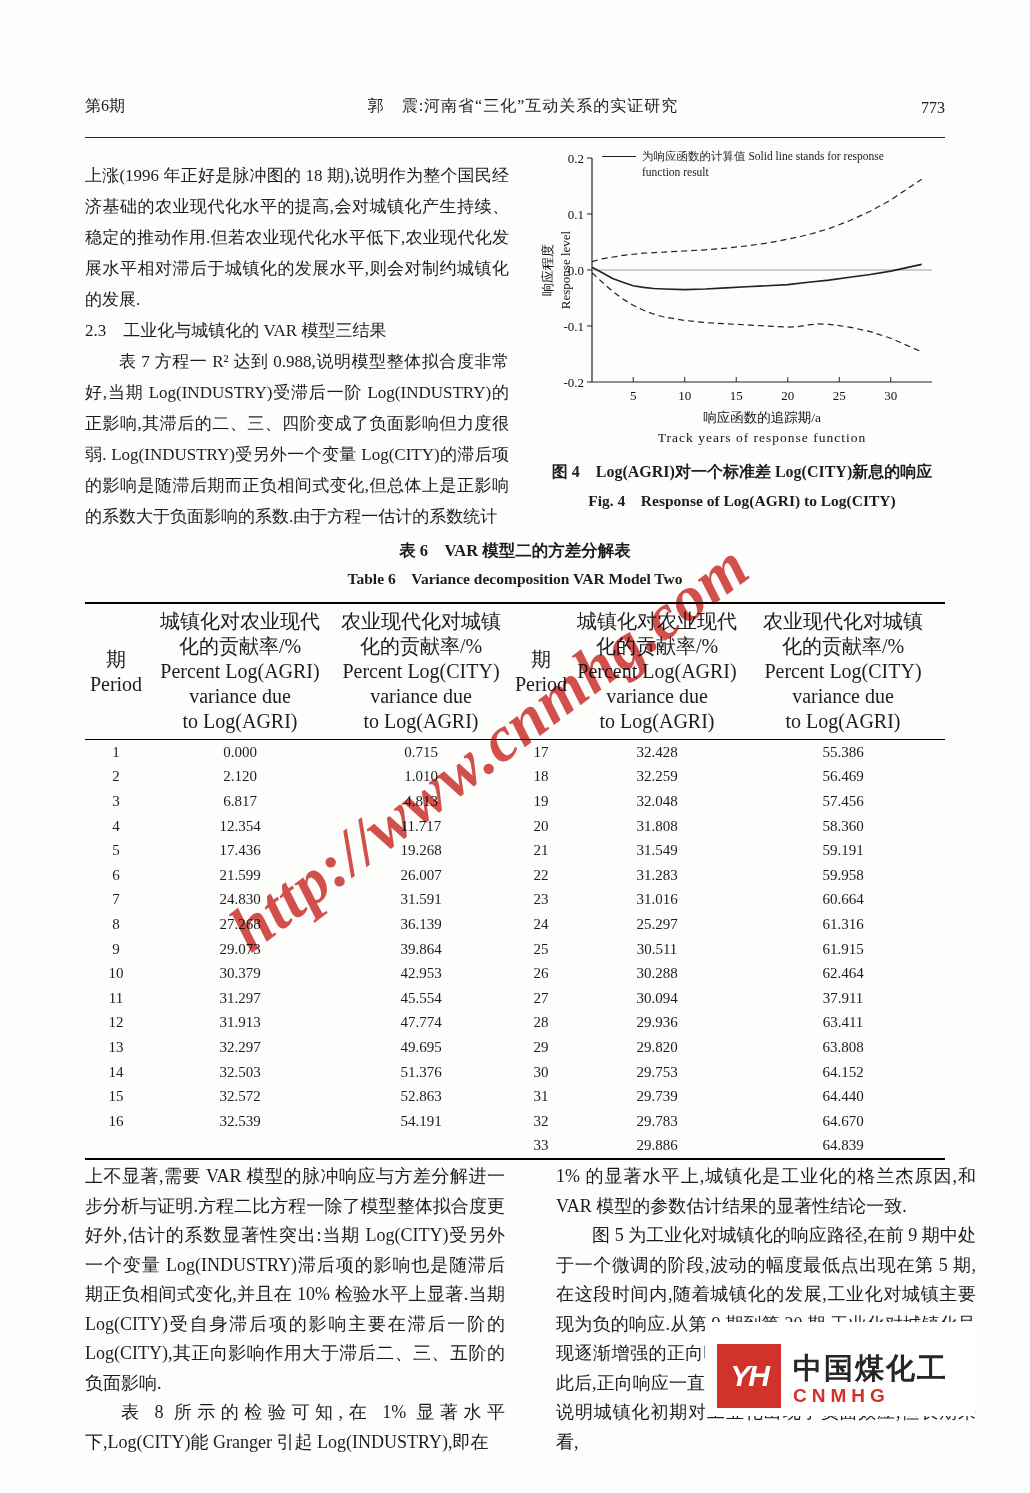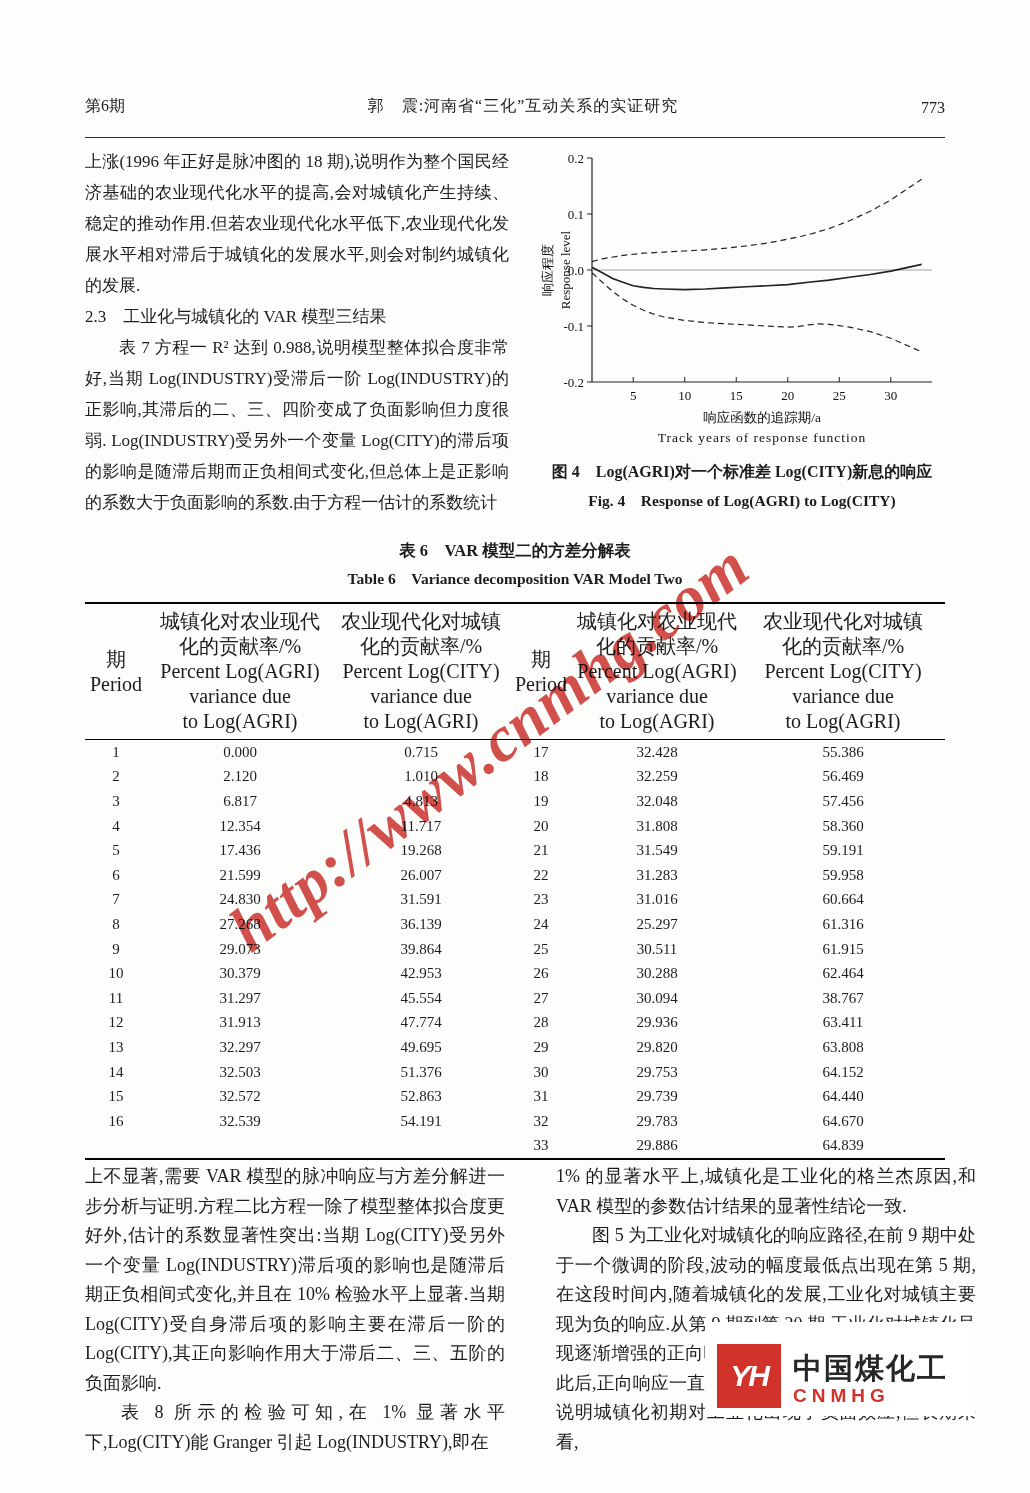--- a/index.html
+++ b/index.html
@@ -7,21 +7,21 @@
     position:relative;width:1030px;height:1493px;margin:0 auto;
     background:#fdfdfc;overflow:hidden;
     font-family:"Liberation Serif","DejaVu Serif",serif;color:#1c1c1c;
   }
   
   .hdr{position:absolute;left:85px;top:96px;width:860px;display:flex;
        justify-content:space-between;align-items:flex-end;
        border-bottom:1.5px solid #2a2a2a;padding-bottom:20px;font-size:16px;}
   .hdr .mid{letter-spacing:1px;}
   
-  .tl{position:absolute;left:85px;top:146px;width:424px;font-size:17px;
+  .tl{position:absolute;left:85px;top:160px;width:424px;font-size:17px;
       line-height:31px;text-align:justify;}
   .tl p{margin:0;}
   .tl .indent{text-indent:2em;}
   .tl h3{margin:0;font-size:17px;line-height:31px;font-weight:normal;}
   
   .chart-block{position:absolute;left:538px;top:146px;width:408px;}
   .chart-wrap{position:relative;width:408px;height:302px;}
   .legend{position:absolute;left:64px;top:2px;width:312px;font-size:11.5px;
           line-height:1.4;color:#222;font-family:"Liberation Serif",serif;}
   .legend-row{display:flex;margin-bottom:4px;}
@@ -112,20 +112,24 @@
           <text x="352.7878787878788" y="254" text-anchor="middle" font-size="13" fill="#111">30</text>
           <text x="224" y="276" text-anchor="middle" font-size="13.5" fill="#111">响应函数的追踪期/a</text>
           <text x="224" y="296" text-anchor="middle" font-size="13.5" fill="#111" letter-spacing="1">Track years of response function</text>
           <text x="14" y="124" text-anchor="middle" font-size="13" fill="#111" transform="rotate(-90 14 124)">响应程度</text>
           <text x="32" y="124" text-anchor="middle" font-size="13" fill="#111" transform="rotate(-90 32 124)">Response level</text>
           <path d="M54.0 121.2 L64.3 126.8 L74.6 132.4 L84.9 136.3 L95.2 139.7 L105.5 141.4 L115.8 142.5 L126.1 143.0 L146.7 143.6 L167.3 143.0 L187.9 141.9 L208.5 140.8 L229.2 139.7 L249.8 138.6 L270.4 136.3 L291.0 134.1 L311.6 131.3 L332.2 128.5 L352.8 125.1 L373.4 120.6 L383.7 118.4 " fill="none" stroke="#222" stroke-width="1.6"></path>
           <path d="M54.0 115.6 L64.3 112.8 L84.9 109.4 L105.5 107.2 L126.1 106.1 L146.7 105.0 L167.3 103.8 L187.9 102.2 L208.5 99.9 L229.2 97.1 L249.8 93.2 L270.4 88.7 L291.0 82.6 L311.6 74.7 L332.2 65.2 L352.8 54.0 L373.4 40.0 L383.7 33.3 " fill="none" stroke="#222" stroke-width="1.2" stroke-dasharray="6 4"></path>
           <path d="M54.0 126.8 L64.3 136.3 L74.6 145.3 L84.9 153.1 L95.2 159.3 L105.5 164.3 L115.8 168.2 L126.1 171.0 L146.7 174.4 L167.3 176.6 L187.9 177.8 L208.5 178.9 L229.2 180.0 L249.8 181.1 L260.1 180.6 L270.4 178.9 L280.7 177.8 L291.0 178.3 L311.6 181.1 L332.2 185.6 L352.8 192.3 L373.4 201.3 L383.7 205.8 " fill="none" stroke="#222" stroke-width="1.2" stroke-dasharray="6 4"></path>
         </svg>
       <div class="legend">
+        <div class="legend-row">
+          <span class="sample sample-solid"></span>
+          <span>为响应函数的计算值 Solid line stands for response function result</span>
+        </div>
       </div>
     </div>
     <div class="caption zh">图 4　Log(AGRI)对一个标准差 Log(CITY)新息的响应</div>
     <div class="caption en">Fig. 4　Response of Log(AGRI) to Log(CITY)</div>
   </div>
 
   <div class="table-block">
     <div class="tb-title1">表 6　VAR 模型二的方差分解表</div>
     <div class="tb-title2">Table 6　Variance decomposition VAR Model Two</div>
     <table class="vtable">
@@ -257,21 +261,21 @@
             <td>26</td>
             <td>30.288</td>
             <td>62.464</td>
           </tr>
           <tr>
             <td>11</td>
             <td>31.297</td>
             <td>45.554</td>
             <td>27</td>
             <td>30.094</td>
-            <td>38.767</td>
+            <td>37.911</td>
           </tr>
           <tr>
             <td>12</td>
             <td>31.913</td>
             <td>47.774</td>
             <td>28</td>
             <td>29.936</td>
             <td>63.411</td>
           </tr>
           <tr>

